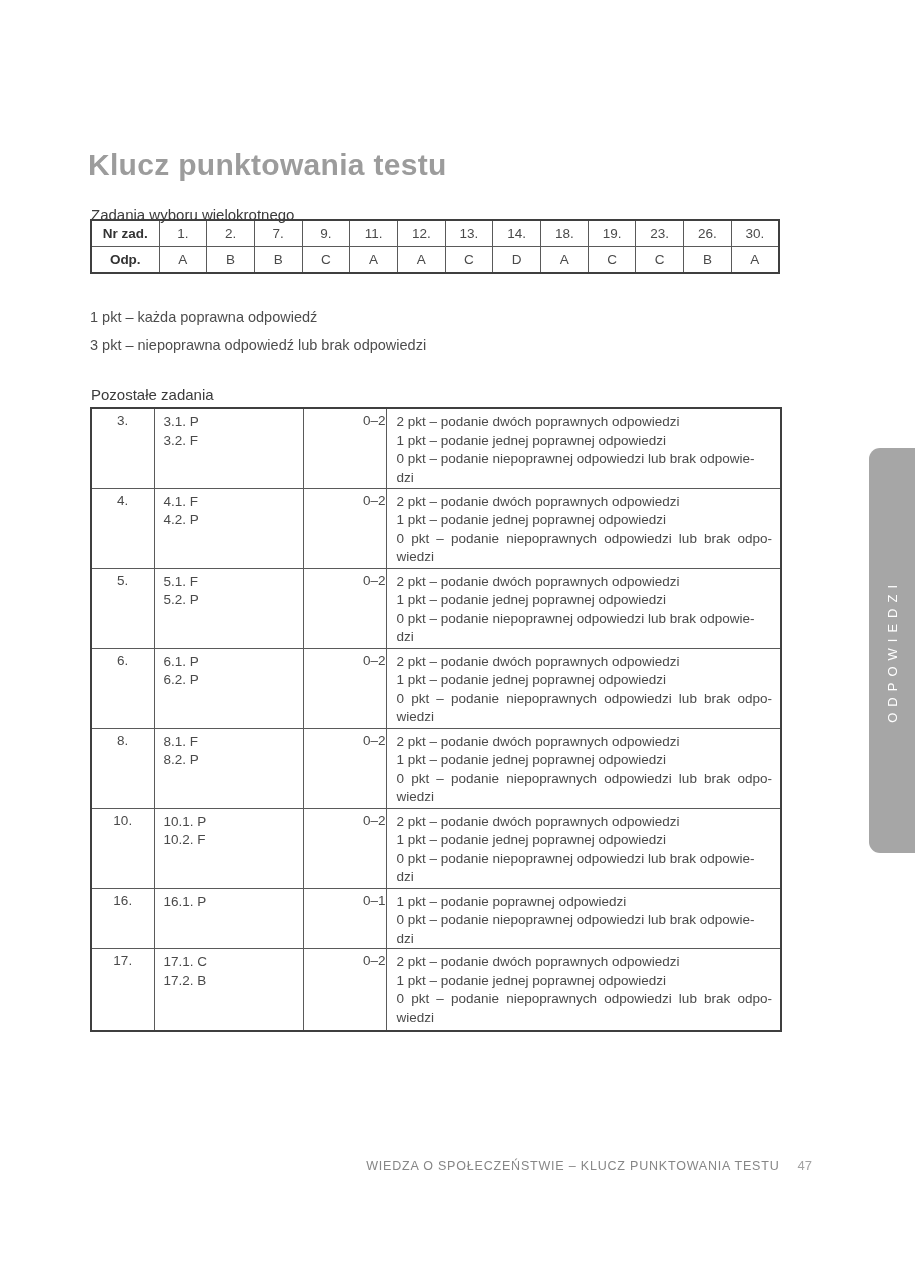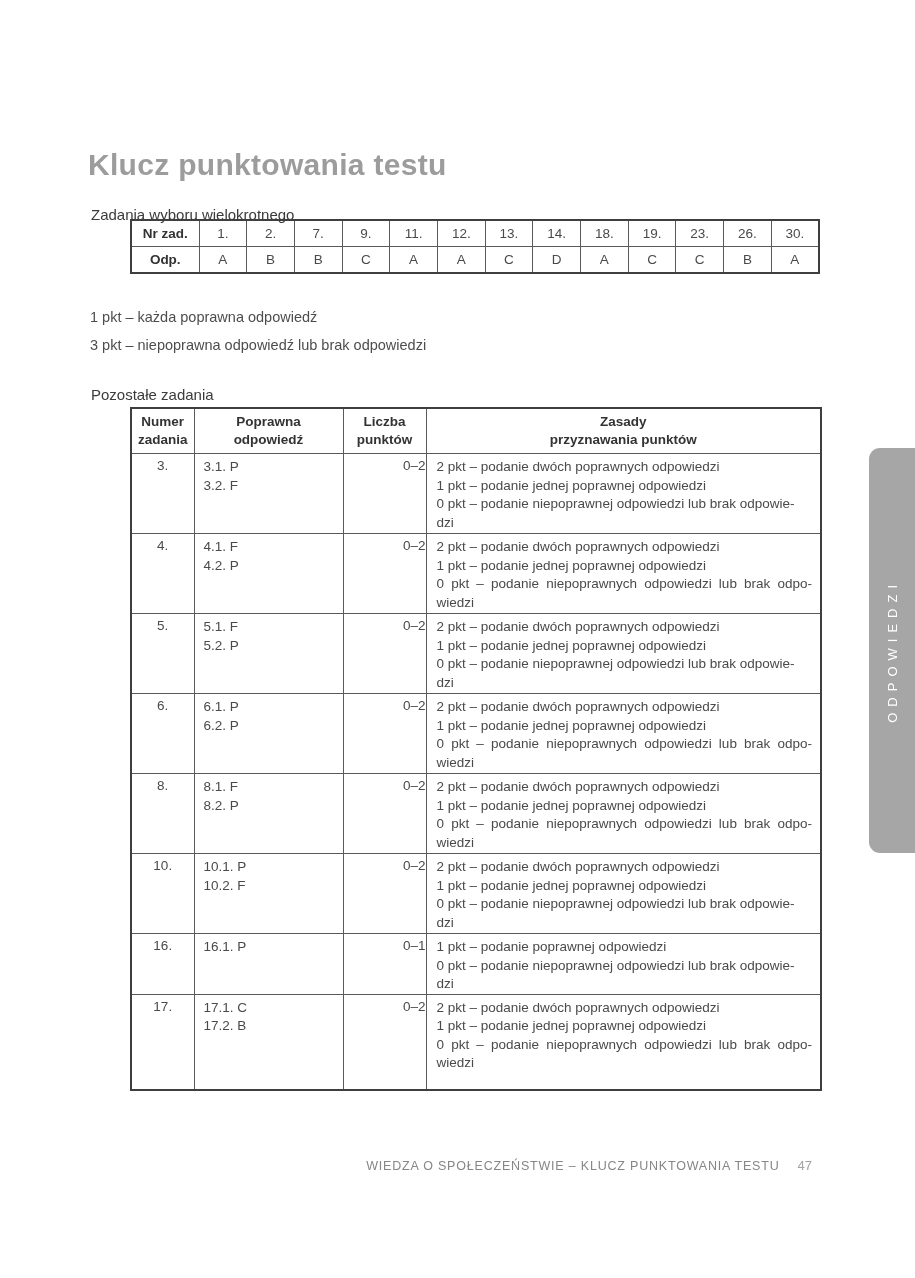--- a/index.html
+++ b/index.html
@@ -6,41 +6,41 @@
   body{font-family:"Liberation Sans","DejaVu Sans",sans-serif;}
   .page{position:relative;width:915px;height:1278px;background:#ffffff;overflow:hidden;}
 
   .title{position:absolute;left:88px;top:128px;font-size:30px;font-weight:700;
          color:#9c9c9c;letter-spacing:0.3px;}
 
   .sec-heading{position:absolute;left:91px;font-size:15px;font-weight:400;color:#3b3b3b;}
   .sec1-heading{top:194px;}
   .sec2-heading{top:374px;}
 
-  table{border-collapse:collapse;table-layout:fixed;margin-left:40px;}
+  table{border-collapse:collapse;table-layout:fixed;}
   .mc-table{position:absolute;left:90px;top:219px;width:690px;
             border:2px solid #3f3f3f;font-size:13.5px;color:#4a4a4a;}
   .mc-table td{border:1px solid #5a5a5a;text-align:center;height:25px;padding:0;}
   .mc-table td.lbl{font-weight:700;color:#333;}
 
   .notes{position:absolute;left:90px;top:304px;font-size:14.5px;color:#4d4d4d;line-height:27.5px;}
 
   .scoring-table{position:absolute;left:90px;top:407px;width:690px;
                  border:2px solid #3f3f3f;font-size:13.5px;color:#4a4a4a;}
   .scoring-table th,.scoring-table td{border:1px solid #5a5a5a;vertical-align:top;padding:0;}
   .scoring-table th{font-weight:700;color:#333;text-align:center;line-height:18px;
                     padding:4px 0;vertical-align:middle;}
   .scoring-table td{padding-top:4px;}
   .c-task{text-align:center;}
   .c-ans{padding-left:9px !important;line-height:18.5px;}
   .c-pts{text-align:right;}
   .c-rules{padding-left:10px !important;padding-right:8px !important;line-height:18.5px;}
   .rline{min-height:18.5px;}
   .spread{text-align:justify;text-align-last:justify;}
-  tr.h80{height:80px;} tr.h60{height:60px;} tr.h82{height:96px;}
+  tr.h80{height:80px;} tr.h60{height:60px;} tr.h82{height:82px;}
 
   .sidebar-tab{position:absolute;right:0;top:448px;width:46px;height:405px;
                background:#a6a6a6;border-radius:11px 0 0 11px;
                display:flex;align-items:center;justify-content:center;}
   .sidebar-tab span{writing-mode:vertical-rl;transform:rotate(180deg);
                     color:#ffffff;font-size:13px;letter-spacing:6px;font-weight:400;}
 
   .footer{position:absolute;left:90px;top:1158px;width:722px;display:flex;
           justify-content:flex-end;align-items:baseline;gap:18px;}
   .footer .ftext{font-size:12.5px;font-weight:400;color:#868686;letter-spacing:0.8px;}
@@ -116,38 +116,20 @@
   <h2 class="sec-heading sec2-heading">Pozostałe zadania</h2>
 
   <table class="scoring-table">
     <colgroup>
       <col style="width:63px">
         <col style="width:149px">
         <col style="width:83px">
         <col style="width:395px">
     </colgroup>
     <tbody>
-        <tr>
-      <th>
-        <div>Numer</div>
-        <div>zadania</div>
-      </th>
-      <th>
-        <div>Poprawna</div>
-        <div>odpowiedź</div>
-      </th>
-      <th>
-        <div>Liczba</div>
-        <div>punktów</div>
-      </th>
-      <th>
-        <div>Zasady</div>
-        <div>przyznawania punktów</div>
-      </th>
-    </tr>
 
     <tr class="h80">
       <td class="c-task">3.</td>
       <td class="c-ans">
         <div>3.1. P</div>
         <div>3.2. F</div>
       </td>
       <td class="c-pts">0–2</td>
       <td class="c-rules">
         <div class="rline">2 pkt – podanie dwóch poprawnych odpowiedzi</div>

